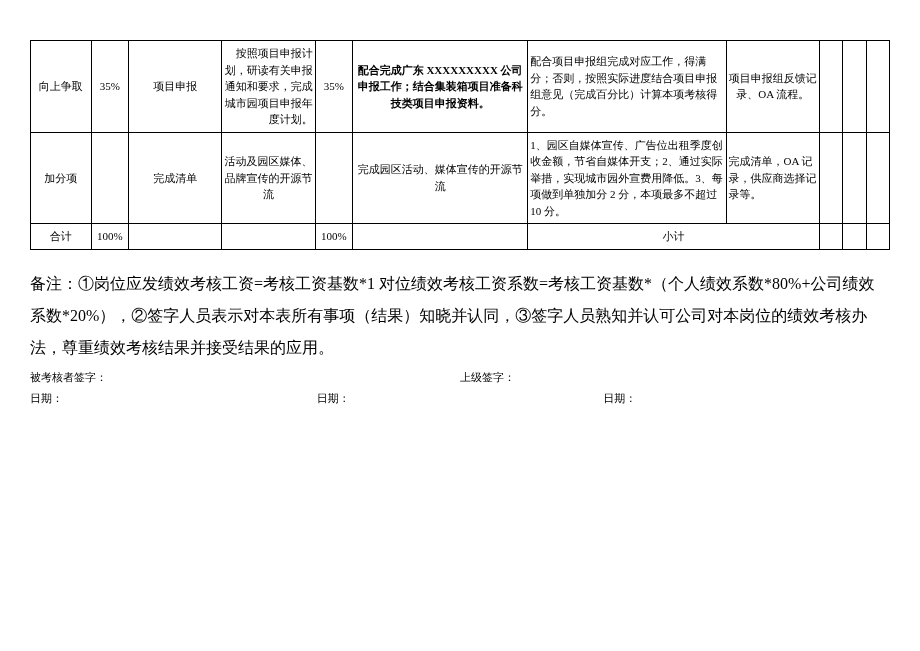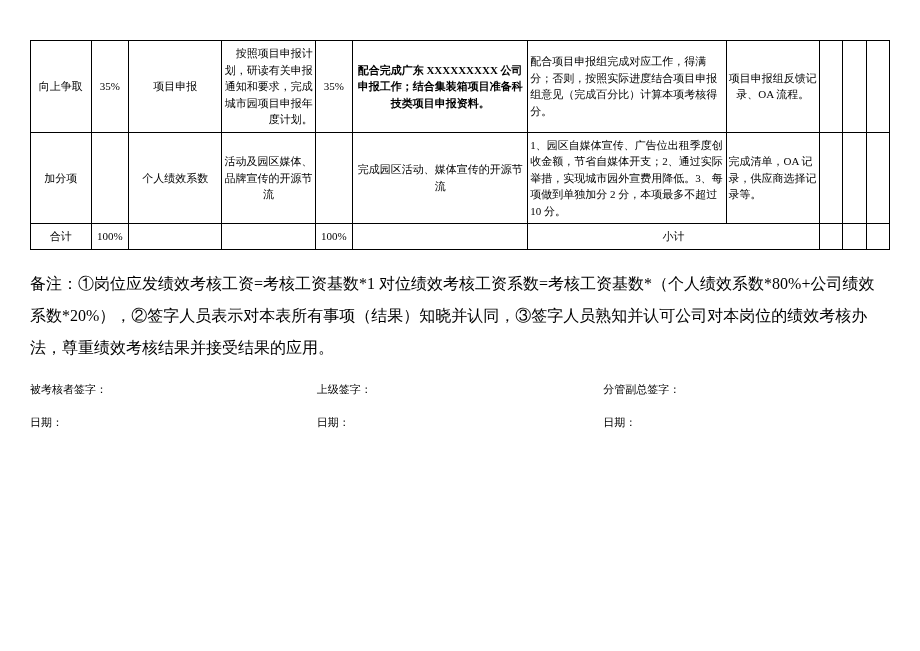--- a/index.html
+++ b/index.html
@@ -23,21 +23,21 @@
     word-wrap: break-word;
     line-height: 1.5;
   }
   .notes {
     margin-top: 18px;
     line-height: 2;
     font-size: 16px;
   }
   .sig-row {
     display: flex;
-    margin-top: 18px;
+    margin-top: 6px;
     align-items: flex-end;
   }
   .sig-cell {
     flex: 1;
   }
   .col1 { width: 52px; }
   .col2 { width: 32px; }
   .col3 { width: 80px; }
   .col4 { width: 80px; }
   .col5 { width: 32px; }
@@ -75,21 +75,21 @@
       <td style="text-align:center;font-weight:bold;">配合完成广东 XXXXXXXXX 公司申报工作；结合集装箱项目准备科技类项目申报资料。</td>
       <td style="text-align:left;margin-left:28px;">配合项目申报组完成对应工作，得满分；否则，按照实际进度结合项目申报组意见（完成百分比）计算本项考核得分。</td>
       <td>项目申报组反馈记录、OA 流程。</td>
       <td></td>
       <td></td>
       <td></td>
     </tr>
     <tr>
       <td>加分项</td>
       <td></td>
-      <td>个人绩效系数</td>
+      <td>完成清单</td>
       <td>活动及园区媒体、品牌宣传的开源节流</td>
       <td></td>
       <td>完成园区活动、媒体宣传的开源节流</td>
       <td style="text-align:left;">1、园区自媒体宣传、广告位出租季度创收金额，节省自媒体开支；2、通过实际举措，实现城市园外宣费用降低。3、每项做到单独加分 2 分，本项最多不超过 10 分。</td>
       <td style="text-align:left;">完成清单，OA 记录，供应商选择记录等。</td>
       <td></td>
       <td></td>
       <td></td>
     </tr>
     <tr>
@@ -105,19 +105,18 @@
       <td></td>
     </tr>
   </tbody>
 </table>
 
 <div class="notes">备注：①岗位应发绩效考核工资=考核工资基数*1 对位绩效考核工资系数=考核工资基数*（个人绩效系数*80%+公司绩效系数*20%），②签字人员表示对本表所有事项（结果）知晓并认同，③签字人员熟知并认可公司对本岗位的绩效考核办法，尊重绩效考核结果并接受结果的应用。</div>
 
 <div class="sig-row">
   <div class="sig-cell">被考核者签字：</div>
   <div class="sig-cell">上级签字：</div>
-  <div class="sig-cell">分管副总签字：</div>
 </div>
 <div class="sig-row">
   <div class="sig-cell">日期：</div>
   <div class="sig-cell">日期：</div>
   <div class="sig-cell">日期：</div>
 </div>
 
 </body></html>

